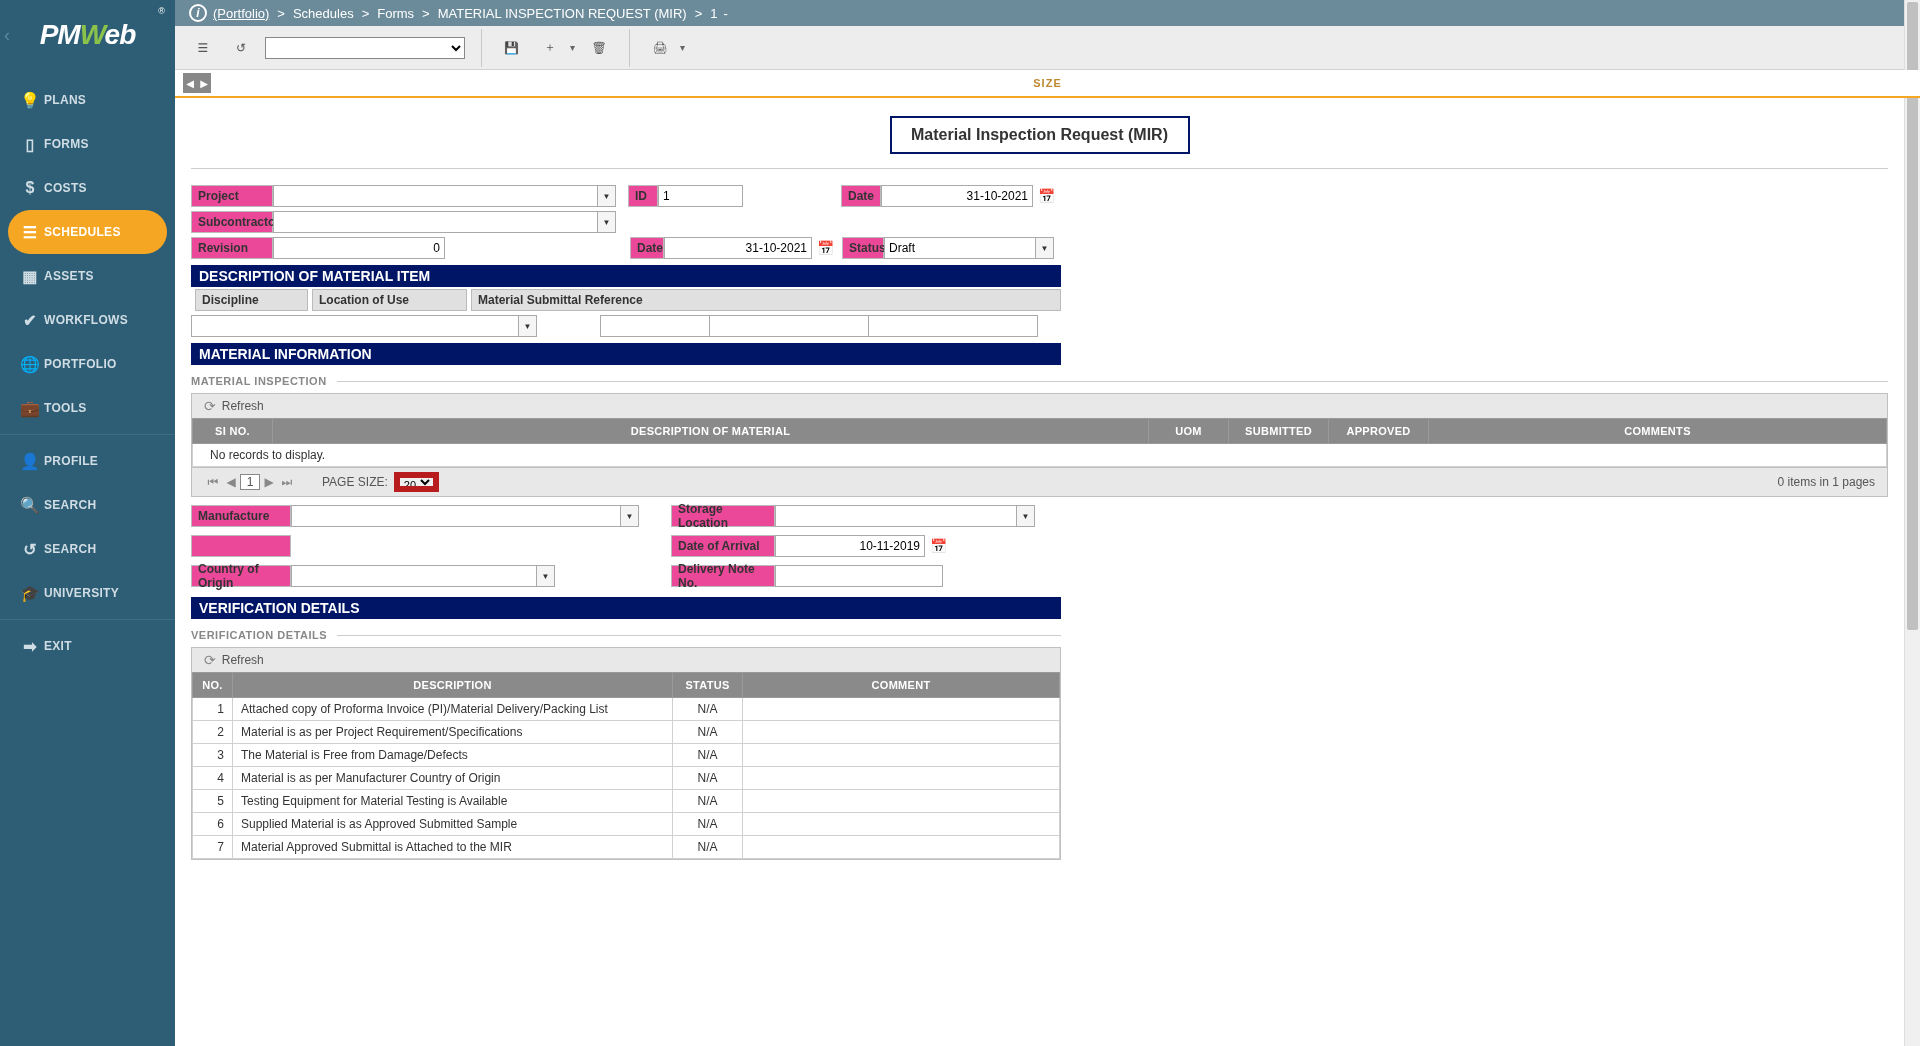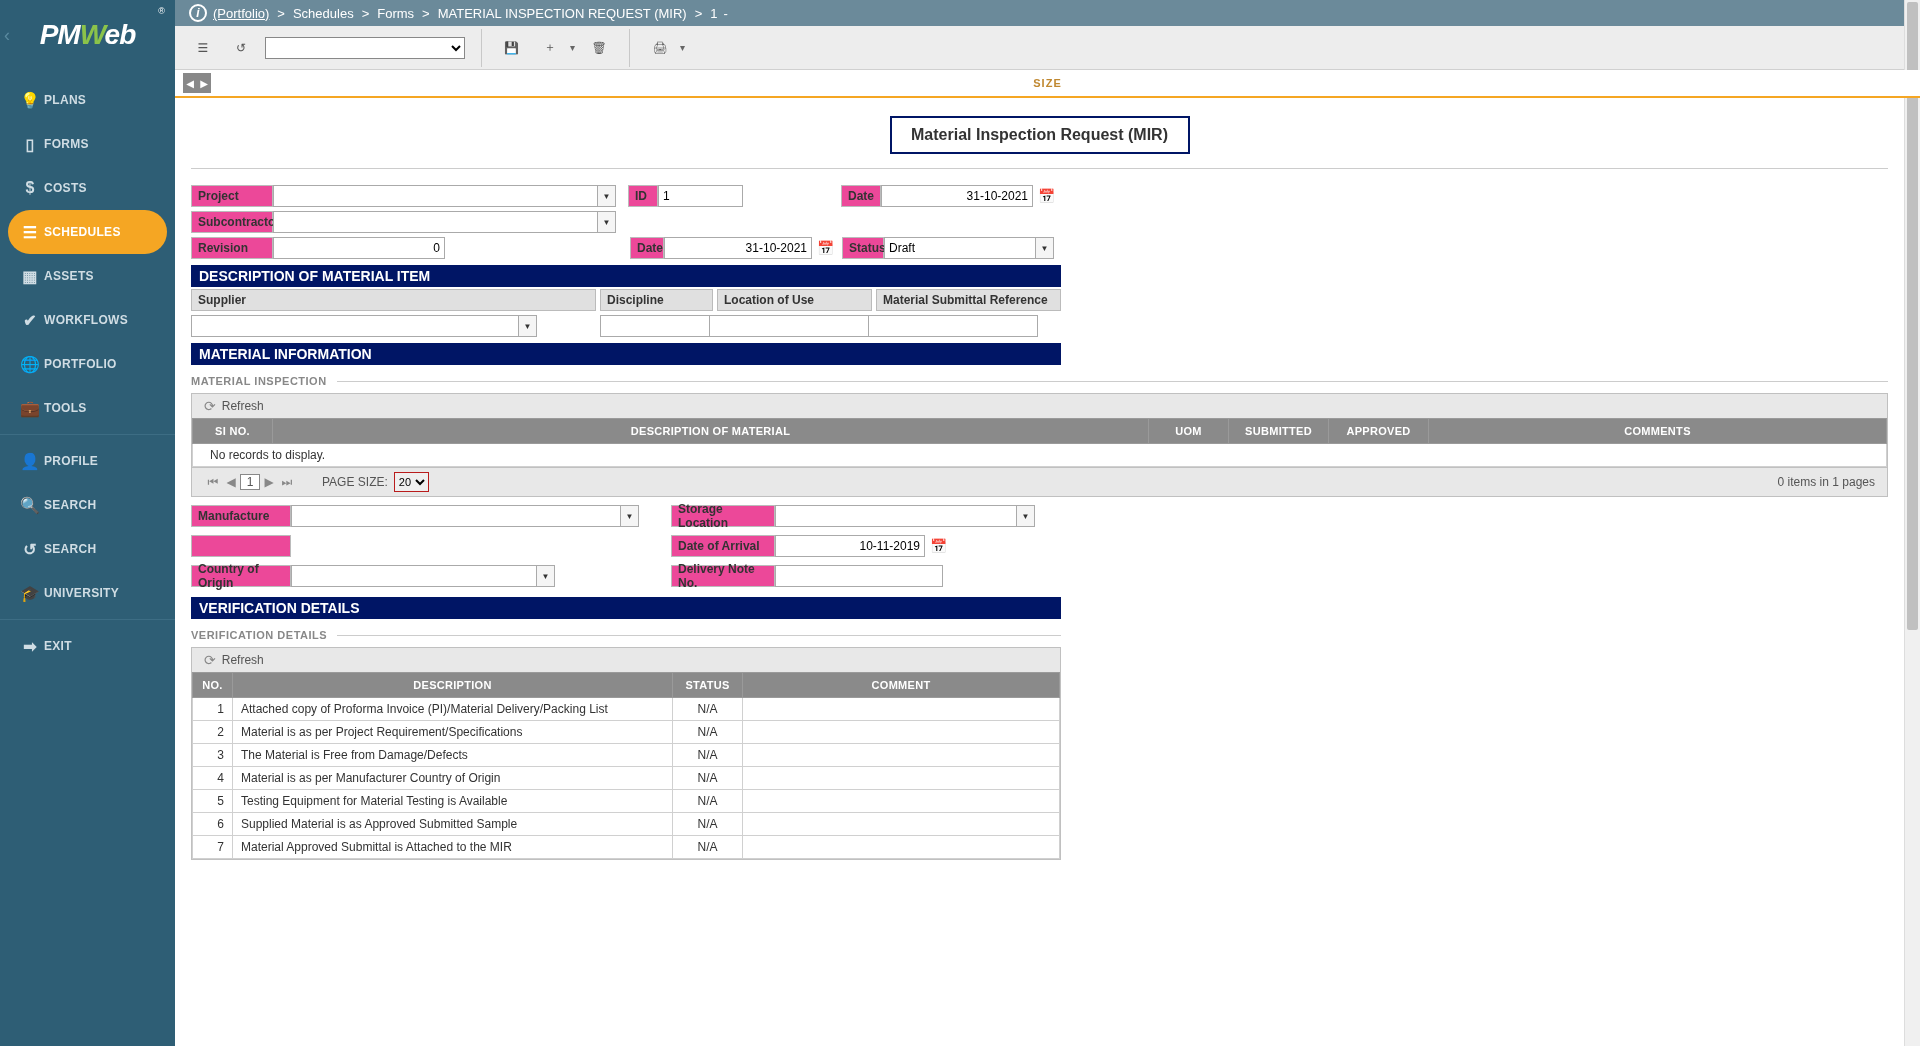--- a/index.html
+++ b/index.html
@@ -67,21 +67,21 @@
 .tbl-toolbar .refresh-icon { font-size: 14px; color: #888; }
 table { width: 100%; border-collapse: collapse; }
 th { background: #8a8a8a; color: #fff; font-size: 11px; font-weight: 600; padding: 6px 8px; border: 1px solid #9a9a9a; text-align: center; letter-spacing: 0.3px;}
 td { border: 1px solid #d0d0d0; padding: 4px 8px; font-size: 12px; }
 .no-records { padding: 4px 17px; border: 1px solid #d0d0d0; border-top:none; font-size: 12px; background:#fff;}
 .pager { background: #e8e8e8; padding: 4px 12px; display:flex; align-items:center; gap:6px; color:#555; font-size:12px; border-top:1px solid #c0c0c0;}
 .pager .pbtns { display:flex; gap:0; align-items:center;}
 .pager .pb { width:18px; text-align:center; color:#888; cursor:pointer;}
 .pager .pn { border:1px solid #888; width:20px; text-align:center; background:#fff;}
 .pager .right { margin-left:auto; }
-.pager select { border:1px solid #b91c1c; height:20px; font-size:11px;}
+.pager select { border:6px solid #b91c1c; height:20px; font-size:11px;}
 
 
 .field-grid { display:flex; gap: 40px; margin-top:8px; }
 .col { display:flex; flex-direction:column; gap:4px; }
 
 .desc-row { display:flex; gap: 0; margin-top: 2px; }
 .desc-cell { display:flex; flex-direction:column; }
 .desc-lbl { background:#e0e0e0; border:1px solid #bbb; padding: 3px 6px; font-size:12px; font-weight:600; }
 .desc-inp-row { display:flex; margin-top: 2px;}
 
@@ -233,23 +233,20 @@
         <span style="width:6px"></span>
         <span class="lbl" style="width:42px">Status</span>
         <span class="dd-wrap">
             <input class="inp" style="width: 152px;" value="Draft">
             <span class="dd-btn">▼</span>
           </span>
       </div>
 
       <div class="sec-hdr" style="width:870px">DESCRIPTION OF MATERIAL ITEM</div>
       <div class="desc-row" style="width:870px">
-        <div class="desc-cell" style="width:405px">
-          <div class="desc-lbl">Supplier</div>
-        </div>
         <div class="desc-cell" style="width:113px;margin-left:4px">
           <div class="desc-lbl">Discipline</div>
         </div>
         <div class="desc-cell" style="width:155px;margin-left:4px">
           <div class="desc-lbl">Location of Use</div>
         </div>
         <div class="desc-cell" style="flex:1;margin-left:4px">
           <div class="desc-lbl">Material Submittal Reference</div>
         </div>
       </div>

